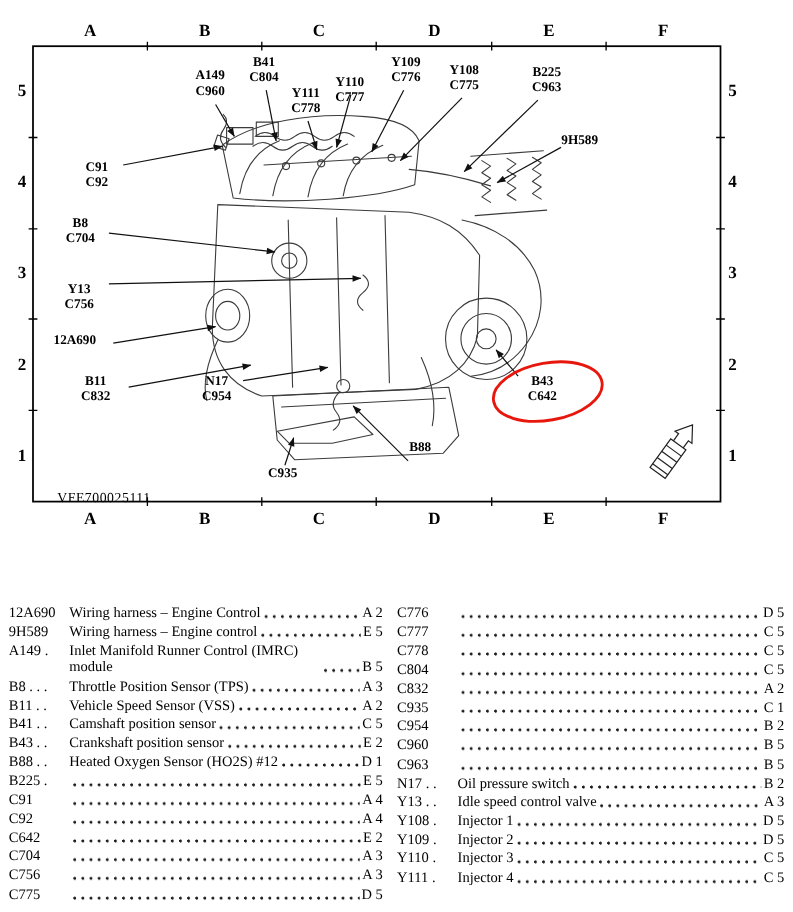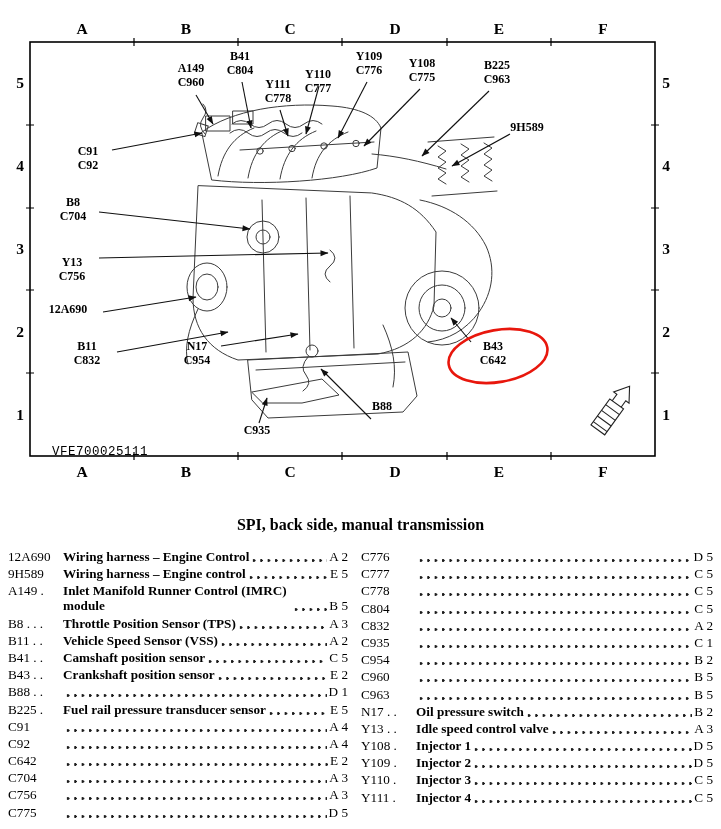--- a/index.html
+++ b/index.html
@@ -5,30 +5,30 @@
   html,body{margin:0;padding:0;background:#fff;}
   .page{position:relative;width:721px;height:829px;background:#fff;overflow:hidden;
         font-family:"Liberation Serif","DejaVu Serif",serif;color:#000;}
   .art{position:absolute;left:0;top:0;width:721px;height:500px;}
   .gl{position:absolute;width:34px;margin-left:-17px;text-align:center;
       font-weight:bold;font-size:15.5px;}
   .gn{position:absolute;width:18px;text-align:center;font-weight:bold;font-size:15.5px;
       height:18px;line-height:18px;margin-top:-9px;}
   .callout{position:absolute;transform:translateX(-50%);text-align:center;
            font-weight:bold;font-size:12px;line-height:13.5px;white-space:nowrap;}
-  .vfe{position:absolute;left:52px;top:445px;font-size:12.5px;letter-spacing:.5px;font-family:Liberation Mono, monospace;}
+  .vfe{position:absolute;left:52px;top:445px;font-size:12.5px;letter-spacing:.5px;}
   .title{position:absolute;left:0;right:0;top:516px;text-align:center;
          font-size:16px;font-weight:bold;}
   .legend{position:absolute;left:8px;top:549px;width:705px;display:flex;gap:13px;
           font-size:13.2px;}
   .colL{width:340px;}
   .colR{width:352px;}
   .lrow{display:flex;align-items:flex-end;line-height:15px;margin-bottom:2.2px;}
   .code{flex:none;min-width:55px;white-space:pre;align-self:flex-start;}
-  .desc{flex:0 1 auto;max-width:228px;font-weight:bold;}
+  .desc{flex:0 1 auto;max-width:228px;}
   .leader{flex:1 1 10px;align-self:flex-end;height:15px;margin:0 2px;
           background-image:radial-gradient(circle at 3px 11.5px,#1c1c1c 1.15px,transparent 1.6px);
           background-size:7.4px 15px;background-repeat:repeat-x;}
   .ref{flex:none;white-space:pre;}
 </style>
 </head>
 <body>
 
 <div class="page">
 
@@ -207,21 +207,20 @@
   </div>
   <div class="callout" style="left:257px;top:424px">
     <div>C935</div>
   </div>
   <div class="callout" style="left:382px;top:400px">
     <div>B88</div>
   </div>
 
   <div class="vfe">VFE700025111</div>
 
-  <div class="title">SPI, back side, manual transmission</div>
 
   <div class="legend">
     <div class="colL">
       <div class="lrow">
           <span class="code">12A690</span>
           <span class="desc">Wiring harness – Engine Control</span>
           <span class="leader"></span>
           <span class="ref">A 2</span>
         </div>
       <div class="lrow">
@@ -255,26 +254,26 @@
           <span class="ref">C 5</span>
         </div>
       <div class="lrow">
           <span class="code">B43 . .</span>
           <span class="desc">Crankshaft position sensor</span>
           <span class="leader"></span>
           <span class="ref">E 2</span>
         </div>
       <div class="lrow">
           <span class="code">B88 . .</span>
+          <span class="desc">Heated Oxygen Sensor (HO2S) #12</span>
           <span class="leader"></span>
           <span class="ref">D 1</span>
         </div>
       <div class="lrow">
           <span class="code">B225 .</span>
-          <span class="desc">Fuel rail pressure transducer sensor</span>
           <span class="leader"></span>
           <span class="ref">E 5</span>
         </div>
       <div class="lrow">
           <span class="code">C91</span>
           <span class="desc"></span>
           <span class="leader"></span>
           <span class="ref">A 4</span>
         </div>
       <div class="lrow">

